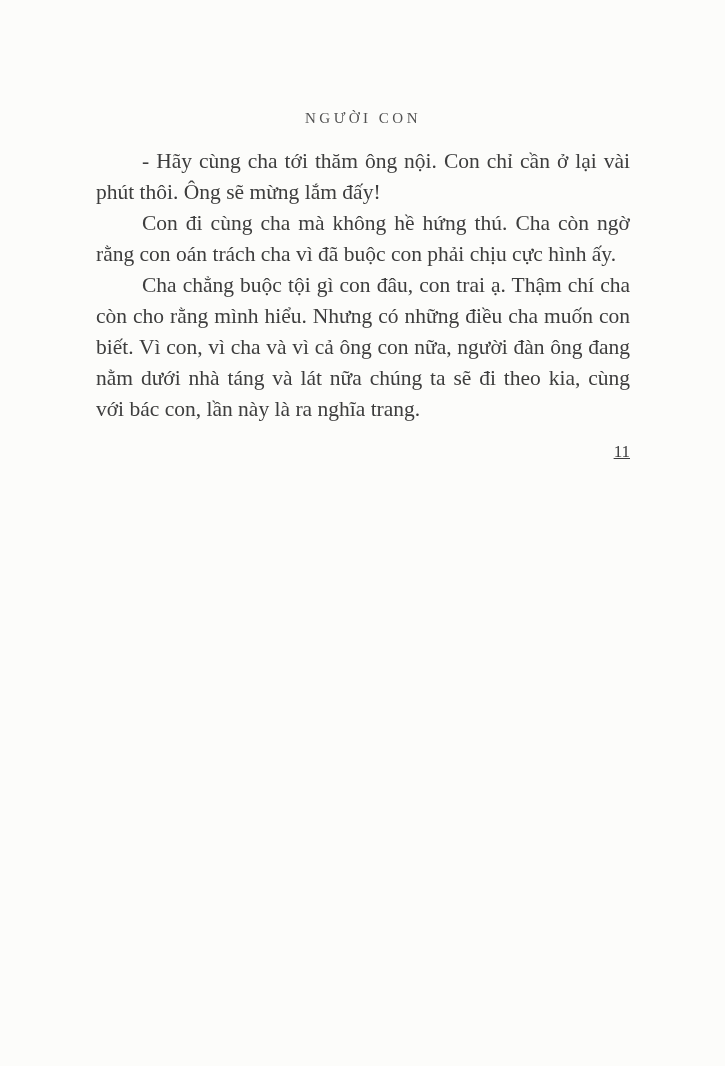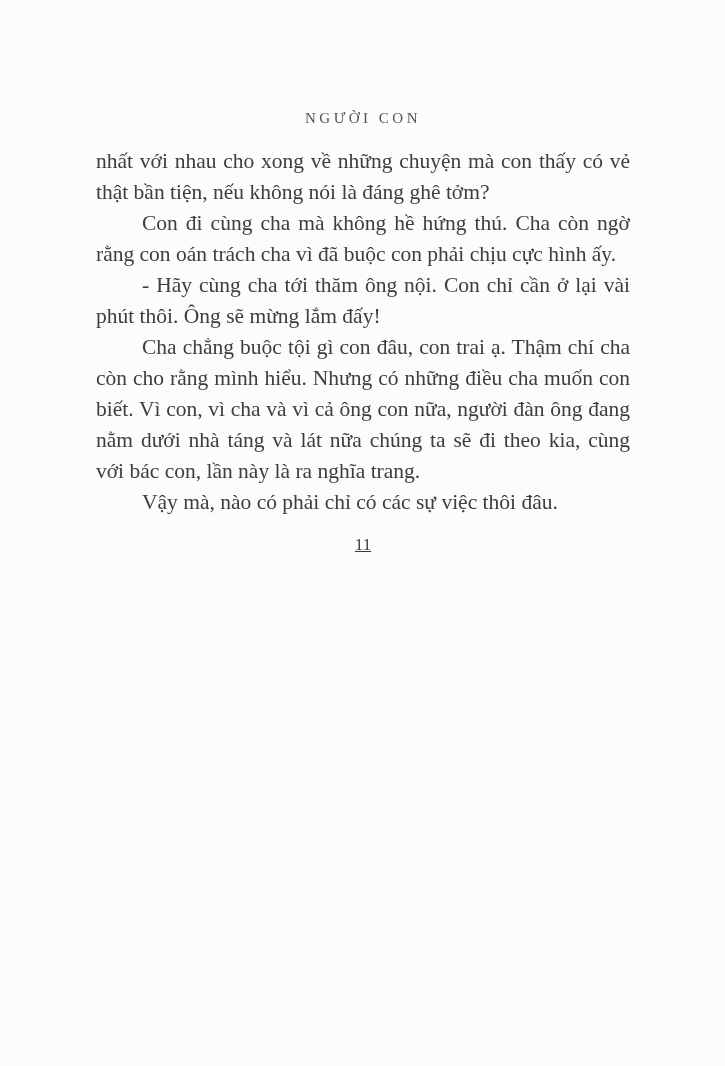--- a/index.html
+++ b/index.html
@@ -36,37 +36,35 @@
   }
   .body-text p {
     margin: 0;
     padding: 0;
     text-indent: 46px;
   }
   .body-text p.continuation {
     text-indent: 0;
   }
   .folio {
-    text-align: center;
+    text-align: right;
     font-size: 17px;
     color: #3d3d3d;
     margin-top: 17px;
     text-decoration: underline;
   }
 </style>
 </head>
 <body>
 
 <div class="page">
 
   <div class="running-head">NGƯỜI CON</div>
 
   <div class="body-text">
-    <p class="continuation">nhất với nhau cho xong về những chuyện mà con thấy có vẻ thật bần tiện, nếu không nói là đáng ghê tởm?</p>
+    <p>- Hãy cùng cha tới thăm ông nội. Con chỉ cần ở lại vài phút thôi. Ông sẽ mừng lắm đấy!</p>
     <p>Con đi cùng cha mà không hề hứng thú. Cha còn ngờ rằng con oán trách cha vì đã buộc con phải chịu cực hình ấy.</p>
-    <p>- Hãy cùng cha tới thăm ông nội. Con chỉ cần ở lại vài phút thôi. Ông sẽ mừng lắm đấy!</p>
     <p>Cha chẳng buộc tội gì con đâu, con trai ạ. Thậm chí cha còn cho rằng mình hiểu. Nhưng có những điều cha muốn con biết. Vì con, vì cha và vì cả ông con nữa, người đàn ông đang nằm dưới nhà táng và lát nữa chúng ta sẽ đi theo kia, cùng với bác con, lần này là ra nghĩa trang.</p>
-    <p>Vậy mà, nào có phải chỉ có các sự việc thôi đâu.</p>
   </div>
 
   <div class="folio">11</div>
 
 </div>
 
 </body></html>

